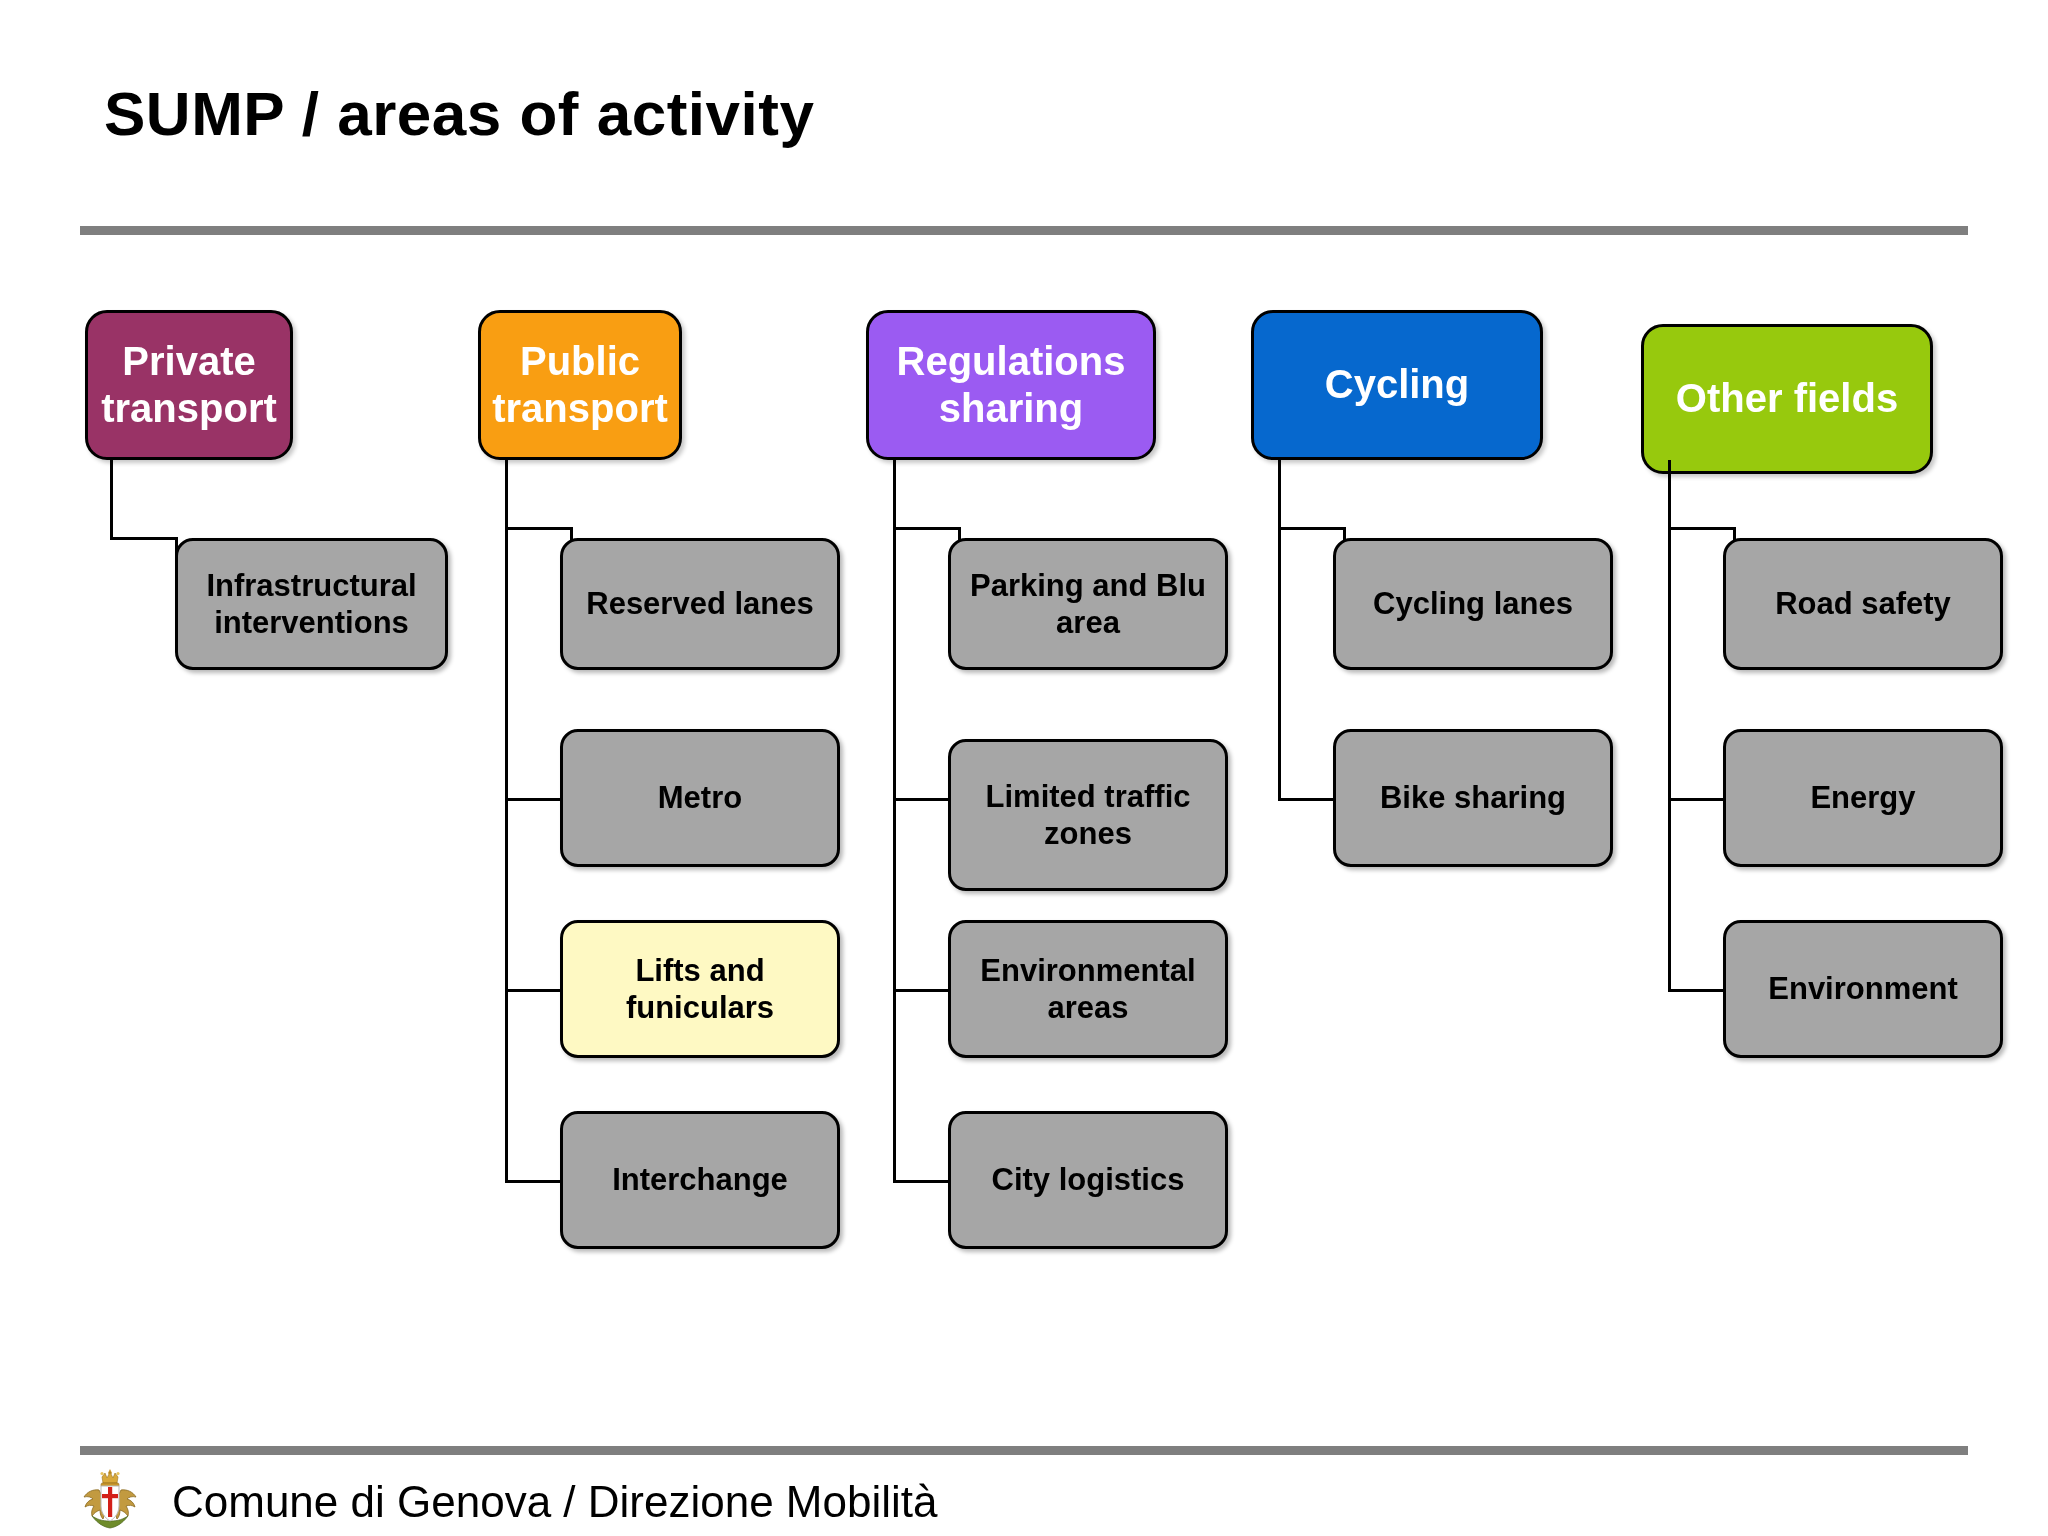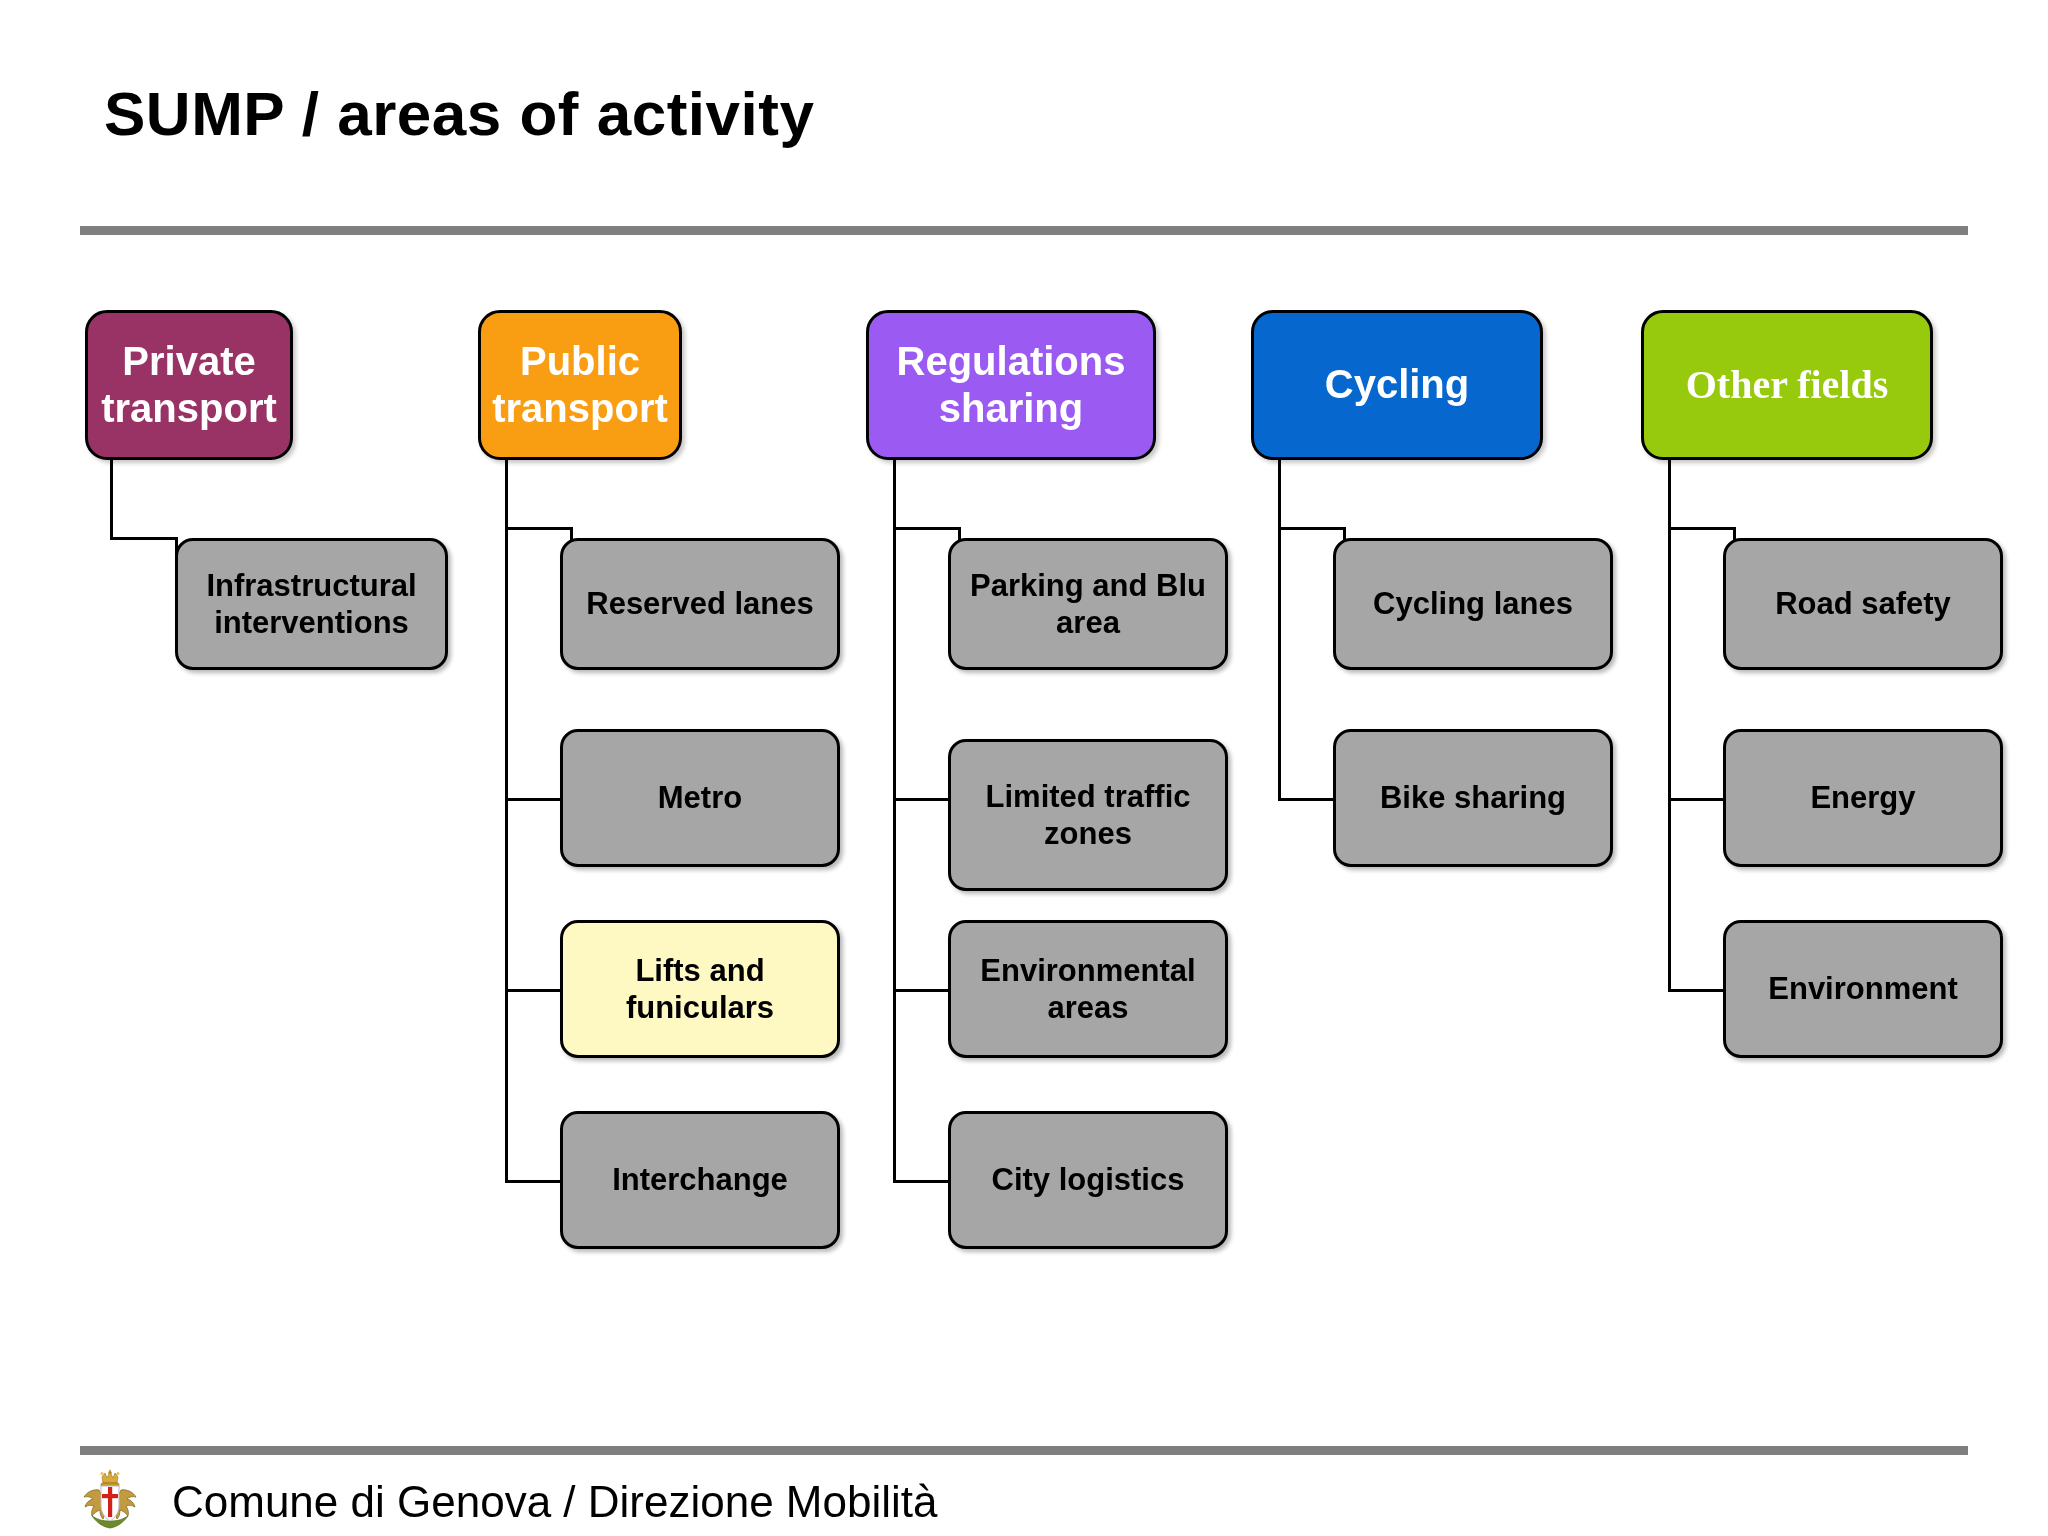--- a/index.html
+++ b/index.html
@@ -165,21 +165,21 @@
 
   <div class="conn-v" style="left: 1278px; top: 460px; height: 341px; background: rgb(0, 0, 0);"></div>
 
   <div class="conn-h" style="left: 1278px; top: 527px; width: 68px; background: rgb(0, 0, 0);"></div>
   <div class="conn-v" style="left: 1343px; top: 527px; height: 30px; background: rgb(0, 0, 0);"></div>
   <div class="item-box" style="left: 1333px; top: 538px; width: 280px; height: 132px; background: rgb(166, 166, 166);">Cycling lanes</div>
 
   <div class="conn-h" style="left: 1278px; top: 798px; width: 68px; background: rgb(0, 0, 0);"></div>
   <div class="item-box" style="left: 1333px; top: 729px; width: 280px; height: 138px; background: rgb(166, 166, 166);">Bike sharing</div>
 
-  <div class="cat-box" style="left: 1641px; top: 310px; width: 292px; height: 150px; background: rgb(151, 201, 13); color: rgb(255, 255, 255); font-family: Liberation Serif, serif;">Other fields</div>
+  <div class="cat-box" style="left: 1641px; top: 324px; width: 292px; height: 150px; background: rgb(151, 201, 13); color: rgb(255, 255, 255);">Other fields</div>
 
   <div class="conn-v" style="left: 1668px; top: 460px; height: 532px; background: rgb(0, 0, 0);"></div>
 
   <div class="conn-h" style="left: 1668px; top: 527px; width: 68px; background: rgb(0, 0, 0);"></div>
   <div class="conn-v" style="left: 1733px; top: 527px; height: 30px; background: rgb(0, 0, 0);"></div>
   <div class="item-box" style="left: 1723px; top: 538px; width: 280px; height: 132px; background: rgb(166, 166, 166);">Road safety</div>
 
   <div class="conn-h" style="left: 1668px; top: 798px; width: 68px; background: rgb(0, 0, 0);"></div>
   <div class="item-box" style="left: 1723px; top: 729px; width: 280px; height: 138px; background: rgb(166, 166, 166); text-align: center;">Energy</div>
 

